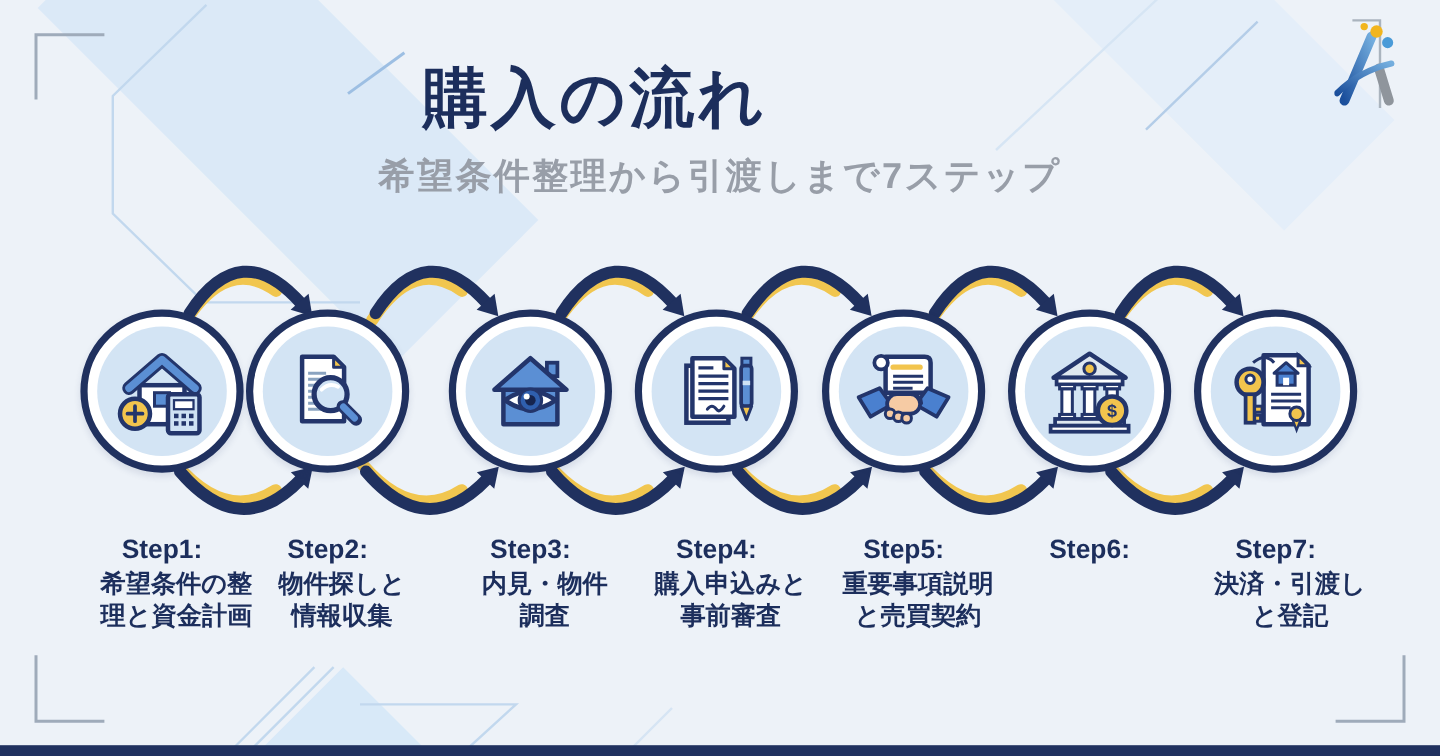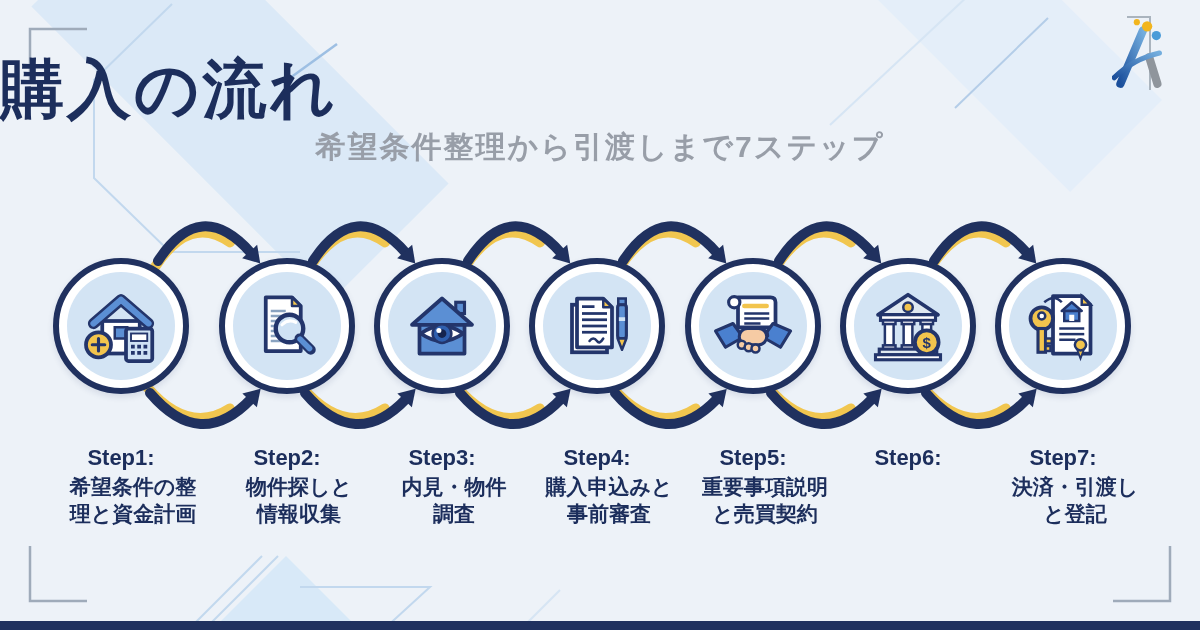--- a/index.html
+++ b/index.html
@@ -3,22 +3,22 @@
 <meta charset="utf-8">
 <style>
   html,body{margin:0;padding:0;}
   body{
     width:1200px;height:630px;position:relative;overflow:hidden;
     background:#edf2f8;
     font-family:"Liberation Sans", sans-serif;
   }
   .bg-layer{position:absolute;left:0;top:0;width:1200px;height:630px;}
   .title{
-    position:absolute;top:46px;left:0;width:992px;text-align:left;
-    font-size:64px;font-weight:800;color:#1c2e5c;letter-spacing:3px;
+    position:absolute;top:46px;left:0;width:992px;text-align:center;
+    font-size:54px;font-weight:800;color:#1c2e5c;letter-spacing:3px;
   }
   .subtitle{
     position:absolute;top:127px;left:0;width:1200px;text-align:center;
     font-size:30px;font-weight:600;color:#989ea8;letter-spacing:2px;
   }
   .logo{position:absolute;top:16px;right:26px;display:flex;align-items:center;gap:8px;}
   .logo-mark{width:62px;height:74px;}
   .logo-text{display:flex;flex-direction:column;align-items:center;}
   .logo-name{font-size:33px;font-weight:500;color:#262626;letter-spacing:12px;text-indent:6px;line-height:1.05;}
   .logo-sub{font-size:13px;font-weight:500;color:#4e4e4e;letter-spacing:8px;text-indent:4px;margin-top:3px;}
@@ -112,21 +112,21 @@
     </defs>
     <path d="M8 66 L30 14" stroke="url(#agrad)" stroke-width="8" stroke-linecap="round" fill="none"></path>
     <path d="M36 40 L44 66" stroke="#8f959c" stroke-width="8" stroke-linecap="round" fill="none"></path>
     <path d="M2 60 Q20 42 46 36" stroke="url(#agrad)" stroke-width="5" fill="none" stroke-linecap="round"></path>
     <circle cx="34" cy="10" r="5" fill="#f2b51e"></circle>
     <circle cx="24" cy="6" r="3" fill="#f2b51e"></circle>
     <circle cx="43" cy="19" r="4.5" fill="#4a9bd8"></circle>
   </svg>
 </div>
 
-<div class="step" style="left:41px">
+<div class="step" style="left:55px">
   <div class="circle-outer">
     <div class="circle-inner">
       <svg class="icon" viewBox="0 0 64 64">
         <rect x="17" y="28" width="30" height="26" fill="#ffffff" stroke="#23356b" stroke-width="3"></rect>
         <path d="M10 30 L32 11 L54 30" fill="none" stroke="#23356b" stroke-width="9" stroke-linejoin="round" stroke-linecap="round"></path>
         <path d="M10 30 L32 11 L54 30" fill="none" stroke="#5b8fd4" stroke-width="5" stroke-linejoin="round" stroke-linecap="round"></path>
         <rect x="27" y="33" width="10" height="9" fill="#5b8fd4" stroke="#23356b" stroke-width="2"></rect>
         <rect x="36" y="34" width="21" height="26" rx="2" fill="#cfe2f4" stroke="#23356b" stroke-width="3"></rect>
         <rect x="40" y="38" width="13" height="6" fill="#ffffff" stroke="#23356b" stroke-width="1.5"></rect>
         <g fill="#23356b">
@@ -140,21 +140,21 @@
         <circle cx="14" cy="47" r="10" fill="#f2c44d" stroke="#23356b" stroke-width="3"></circle>
         <path d="M14 42 V52 M9 47 H19" stroke="#23356b" stroke-width="2.5" stroke-linecap="round"></path>
       </svg>
     </div>
   </div>
   <div class="step-title">Step1:</div>
   <div class="step-label">希望条件の整
 理と資金計画</div>
 </div>
 
-<div class="step" style="left:207px">
+<div class="step" style="left:193px">
   <div class="circle-outer">
     <div class="circle-inner">
       <svg class="icon" viewBox="0 0 64 64">
         <path d="M15 9 H36 L43 16 V52 H15 Z" fill="#ffffff" stroke="#23356b" stroke-width="3" stroke-linejoin="round"></path>
         <path d="M36 9 L36 16 H43 Z" fill="#f2c44d" stroke="#23356b" stroke-width="2" stroke-linejoin="round"></path>
         <g stroke="#8aa3c0" stroke-width="2">
           <path d="M19 20 H31"></path>
             <path d="M19 24 H31"></path>
             <path d="M19 28 H26"></path>
           <path d="M19 32 H25"></path>

